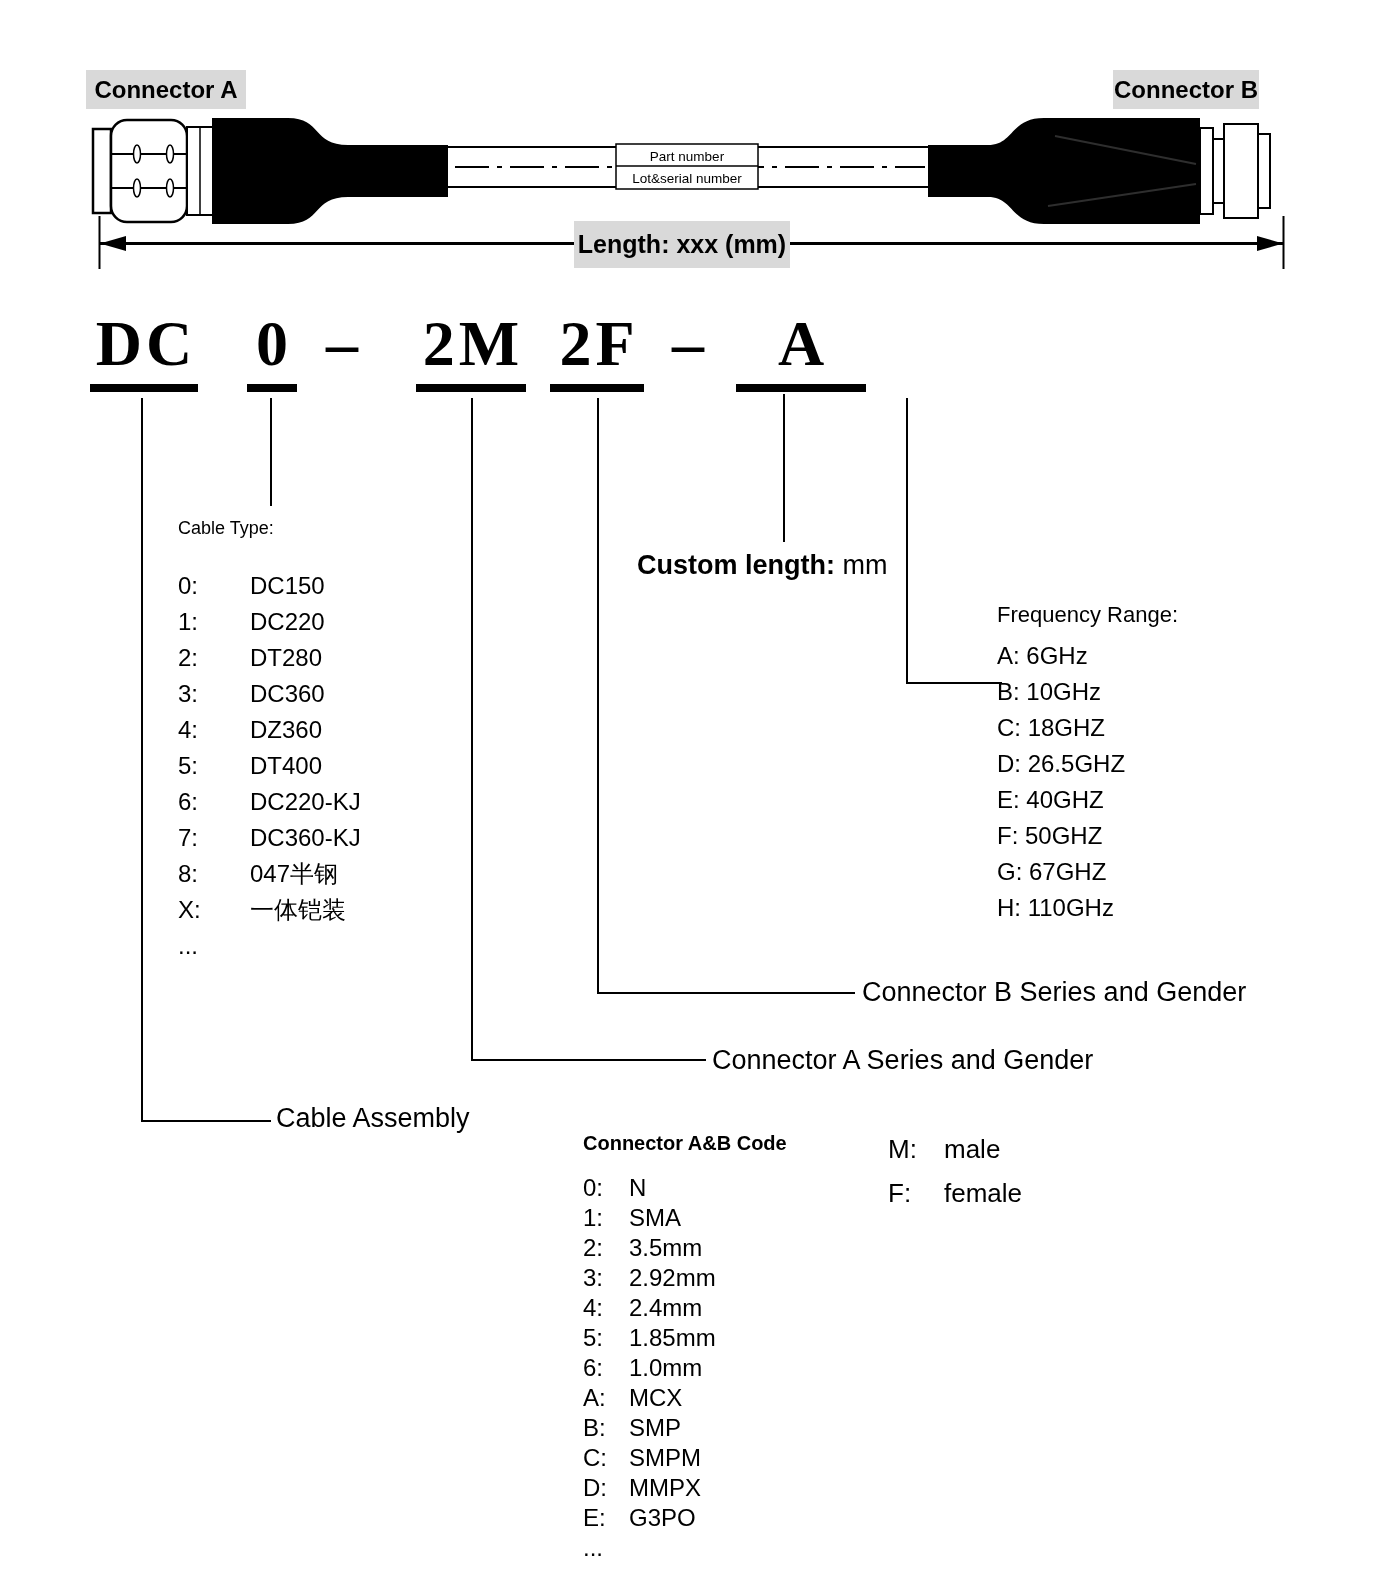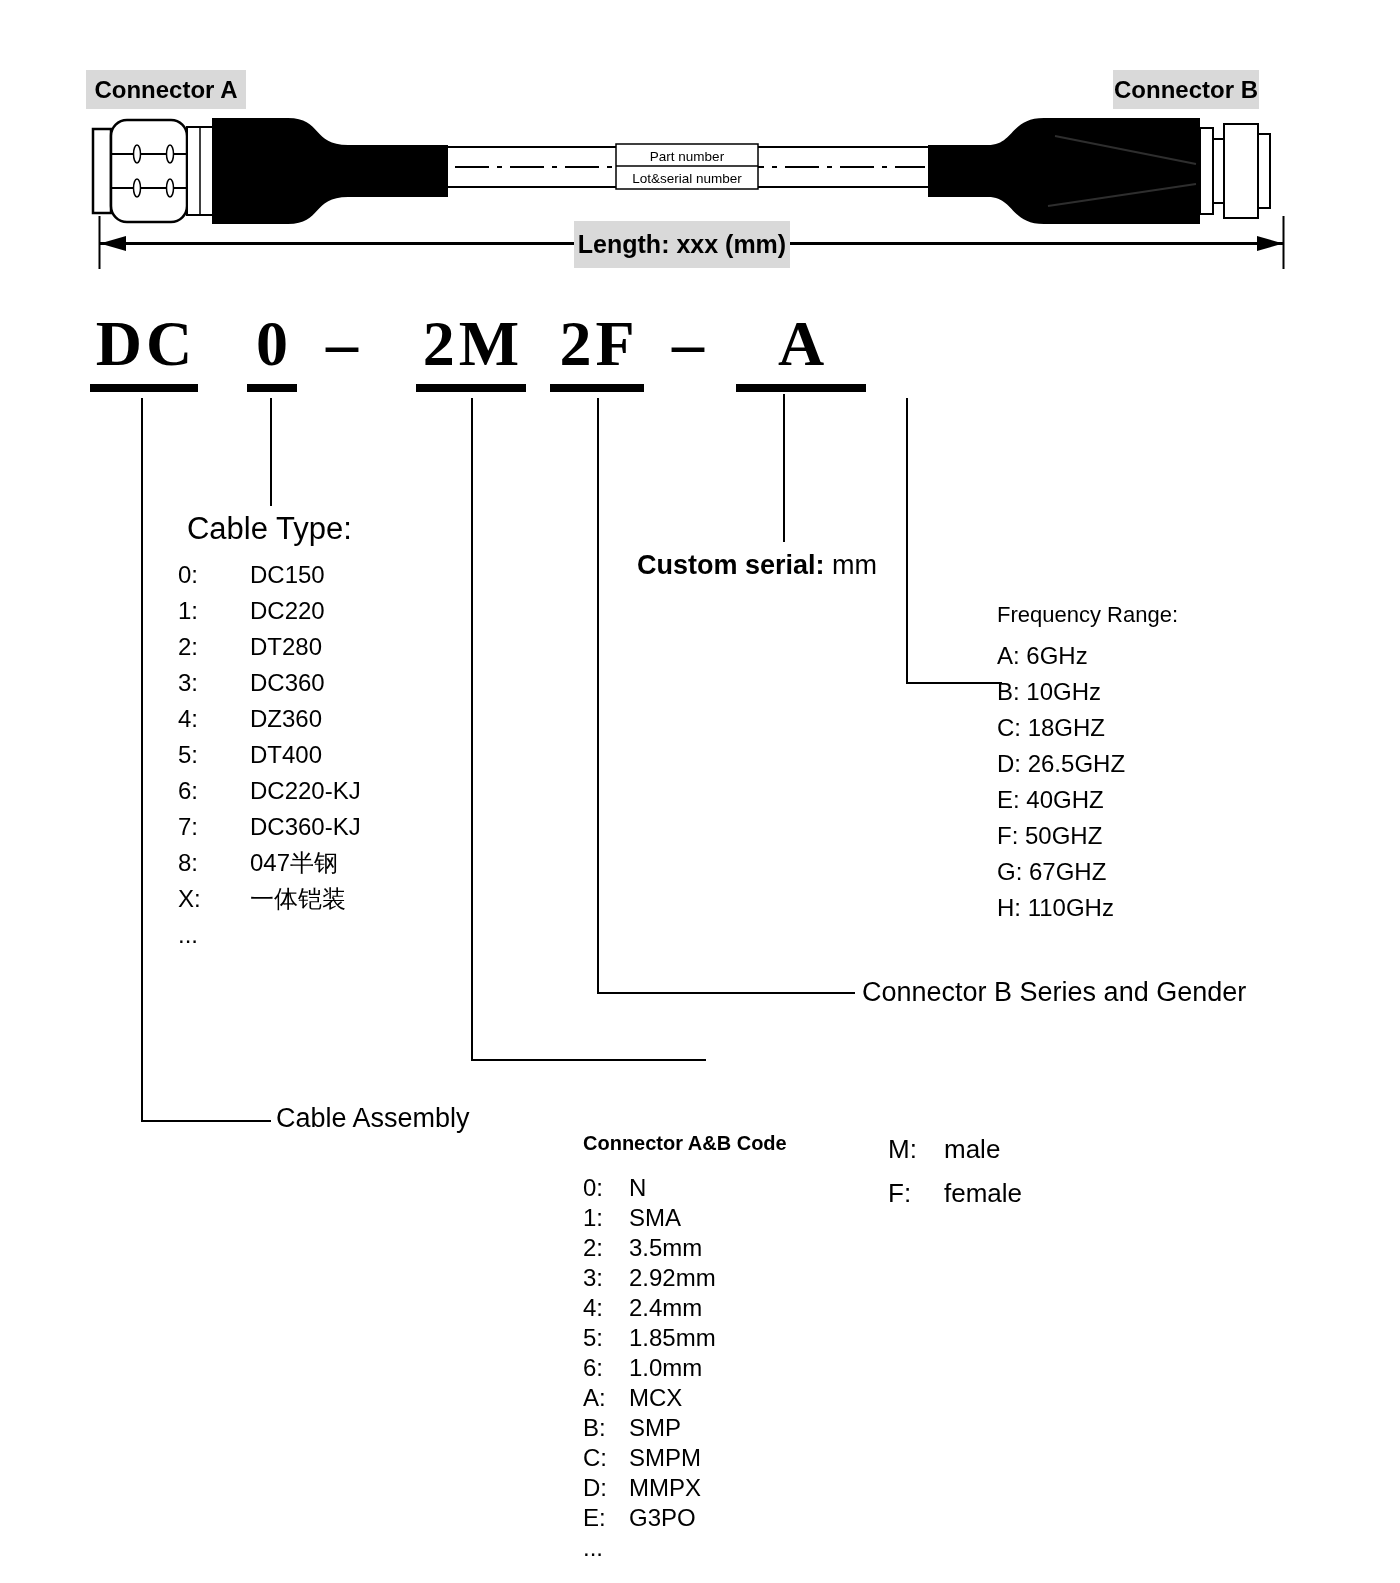--- a/index.html
+++ b/index.html
@@ -24,21 +24,21 @@
   .vl,.hl{position:absolute;background:#000;}
   .vl{width:2px;} .hl{height:2px;}
   #v1{left:141px;top:398px;height:724px;} #h1{left:141px;top:1120px;width:130px;}
   #v2{left:270px;top:398px;height:108px;}
   #v3{left:471px;top:398px;height:663px;} #h3{left:471px;top:1059px;width:235px;}
   #v4{left:597px;top:398px;height:596px;} #h4{left:597px;top:992px;width:258px;}
   #v5{left:783px;top:394px;height:148px;}
   #v6{left:906px;top:398px;height:286px;} #h6{left:906px;top:682px;width:96px;}
   
   .cable-type{position:absolute;left:178px;top:512px;}
-  .cable-type .heading{font-size:31px;line-height:33px;margin-bottom:12px;text-align:center;}
+  .cable-type .heading{font-size:18px;line-height:33px;margin-bottom:23px;}
   .cable-type .row{display:flex;font-size:24px;line-height:36px;}
   .cable-type .code{width:72px;}
   .cable-type .more{font-size:24px;line-height:36px;}
   .custom-length{position:absolute;left:637px;top:549px;font-size:27px;line-height:32px;}
   .custom-length .lbl{font-weight:700;}
   .freq{position:absolute;left:997px;top:598px;}
   .freq .heading{font-size:22px;line-height:33px;margin-bottom:7px;}
   .freq .row{font-size:24px;line-height:36px;}
   .callout{position:absolute;font-size:27px;line-height:32px;white-space:nowrap;}
   #callout-b{left:862px;top:976px;}
@@ -187,21 +187,21 @@
         <div class="row">
           <span class="code">X:</span>
           <span class="name">一体铠装</span>
         </div>
       </div>
     <div class="more">...</div>
   </div>
 
   
   <div class="custom-length">
-    <span class="lbl">Custom serial:</span>
+    <span class="lbl">Custom length:</span>
     <span class="unit">mm</span>
   </div>
 
   
   <div class="freq">
     <div class="heading">Frequency Range:</div>
     <div>
 
     <div class="row">A: 6GHz</div>
         <div class="row">B: 10GHz</div>
@@ -209,20 +209,21 @@
         <div class="row">D: 26.5GHZ</div>
         <div class="row">E: 40GHZ</div>
         <div class="row">F: 50GHZ</div>
         <div class="row">G: 67GHZ</div>
         <div class="row">H: 110GHz</div>
       </div>
   </div>
 
   
   <div class="callout" id="callout-b">Connector B Series and Gender</div>
+  <div class="callout" id="callout-a">Connector A Series and Gender</div>
   <div class="callout" id="callout-cable">Cable Assembly</div>
 
   
   <div class="codes">
     <div class="heading">Connector A&amp;B Code</div>
     <div>
 
         <div class="row">
           <span class="code">0:</span>
           <span class="name">N</span>

